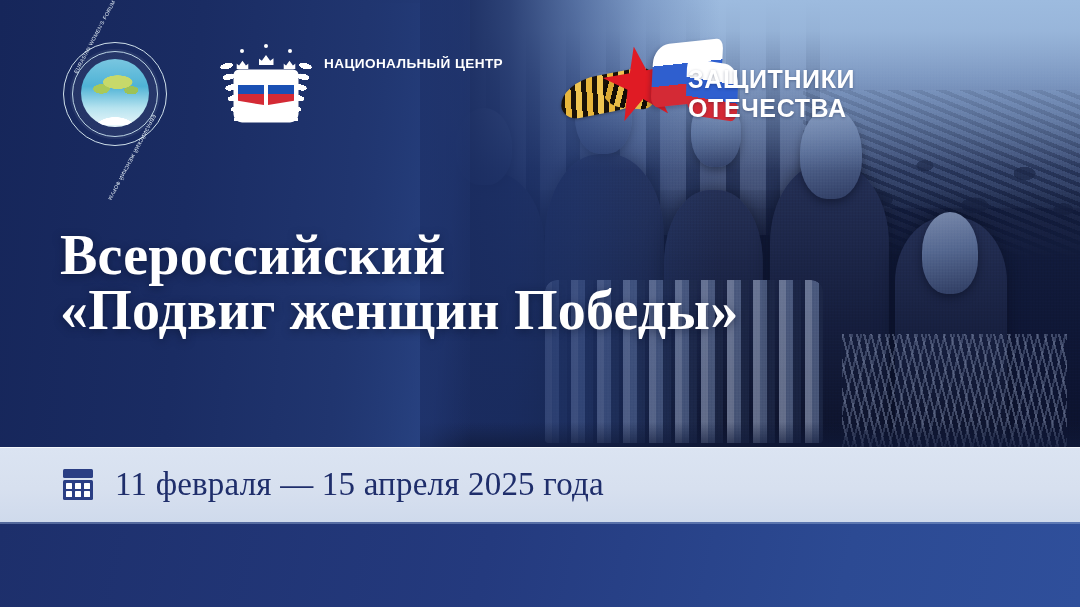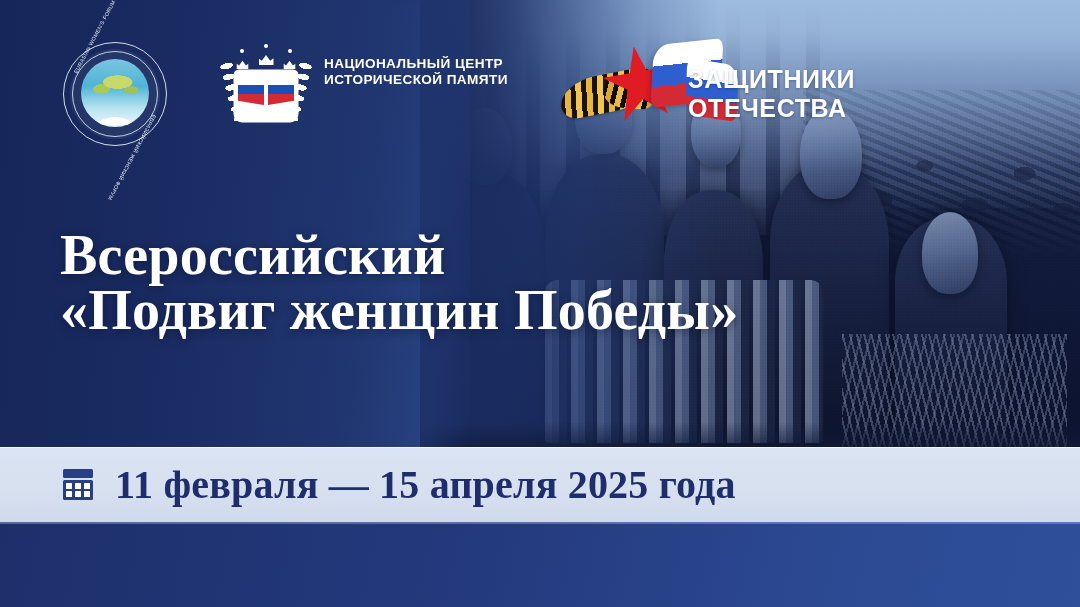--- a/index.html
+++ b/index.html
@@ -467,22 +467,22 @@
     gap: 2.4px;
     padding: 3px;
     box-sizing: border-box;
   }
   .cal-cell { background: #ffffff; border-radius: .5px; }
 
   .date-text {
     margin-left: 22px;
     color: #1f2e6b;
     font-family: "Liberation Serif", "DejaVu Serif", serif;
-    font-weight: 700;
-    font-size: 40px;
+    font-weight: 400;
+    font-size: 33px;
     letter-spacing: .2px;
     white-space: nowrap;
   }
 
   
   .bottom-band {
     position: absolute;
     left: 0; top: 522px;
     width: 1080px;
     height: 85px;
@@ -564,21 +564,20 @@
           <div class="crown-dot" style="right:5px; top:0"></div>
         </div>
         <div class="emb-book">
           <div class="emb-page l"></div>
           <div class="emb-page r"></div>
           <div class="emb-spine"></div>
         </div>
       </div>
       <div class="ncip-text">
         <div>НАЦИОНАЛЬНЫЙ ЦЕНТР</div>
-        <div>ИСТОРИЧЕСКОЙ ПАМЯТИ</div>
       </div>
     </div>
 
     <div class="logo-zo">
       <div class="zo-ribbon"></div>
       <div class="zo-star"></div>
       <div class="zo-flag"></div>
       <div class="zo-flag2"></div>
       <div class="zo-text">
         <div>ЗАЩИТНИКИ</div>

